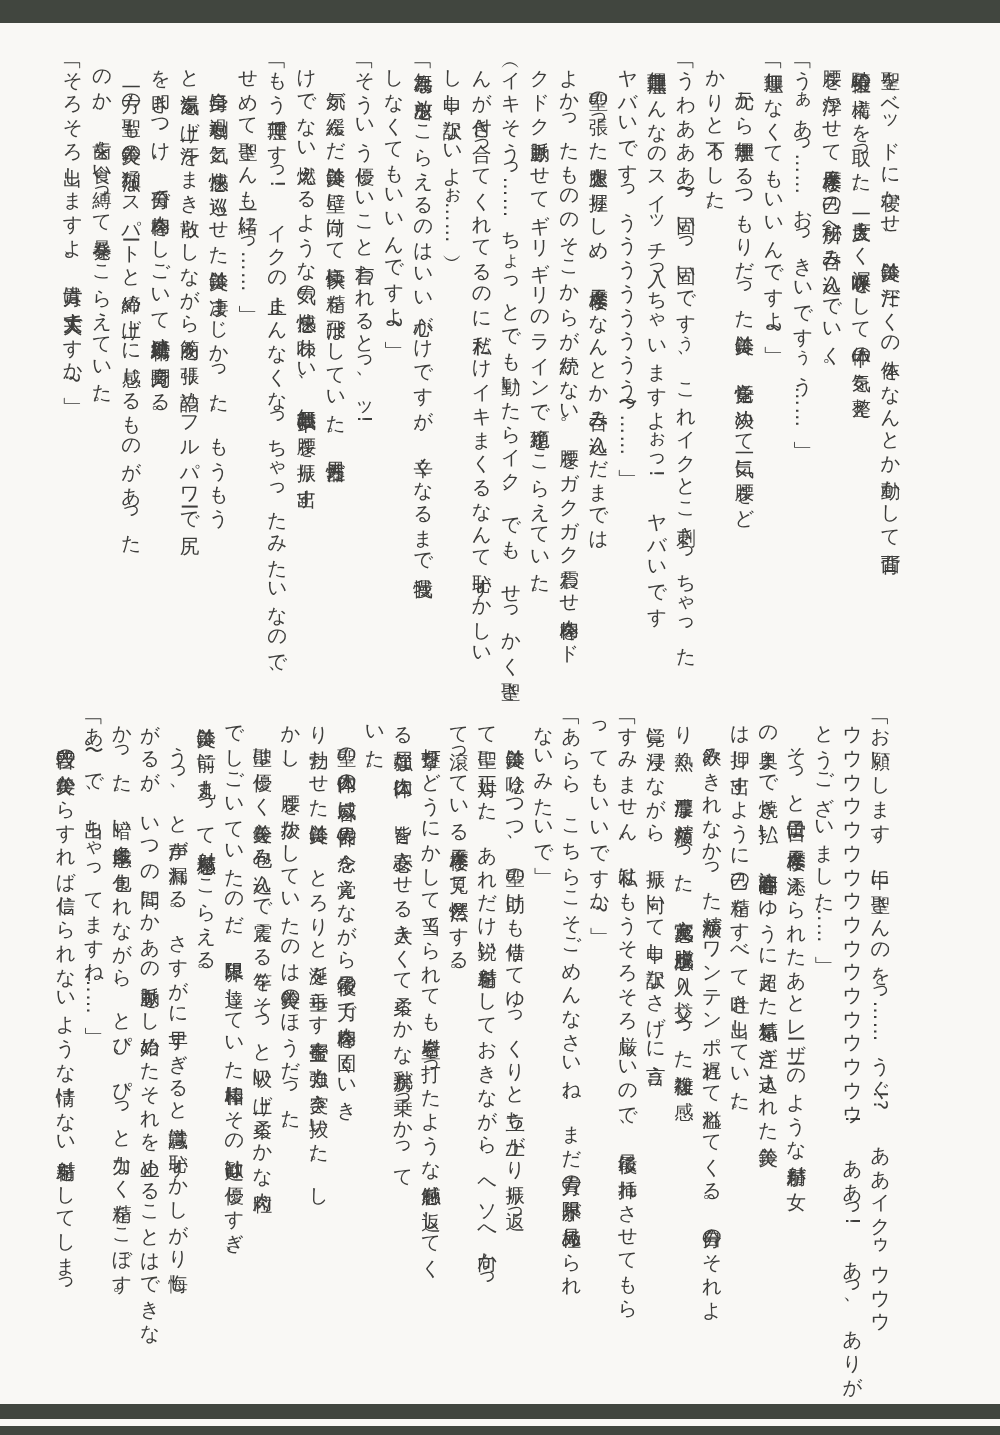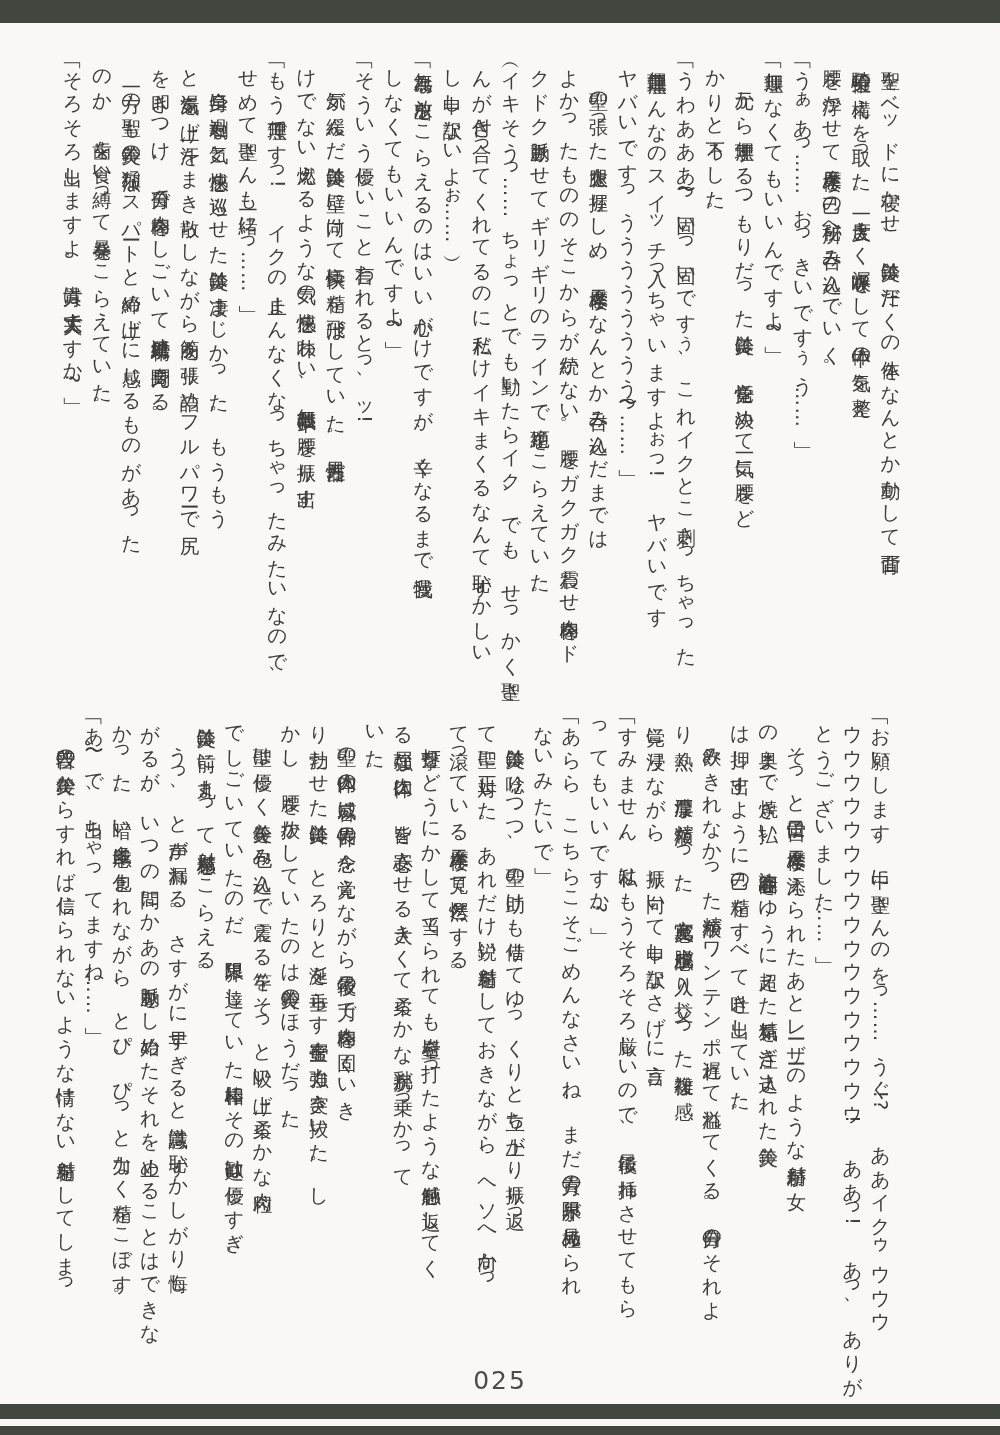--- a/index.html
+++ b/index.html
@@ -102,17 +102,16 @@
       <p class="line">　聖は優しく美鈴を包み込んで震える竿をそっと吸い上げ柔らかな肉粒</p>
       <p class="line">でしごいていたのだ。限界に達していた相棒にその歓迎は優しすぎ、</p>
       <p class="line">美鈴は前に丸まって射精感をこらえる。</p>
       <p class="line">　うっ、と声が漏れる。さすがに早すぎると意識は恥ずかしがり悔し</p>
       <p class="line">がるが、いつの間にかあの脈動をし始めたそれを止めることはできな</p>
       <p class="line">かった。暗い多幸感に包まれながら、とぴ、ぴっと力なく精をこぼす。</p>
       <p class="line">「あ〜、で、出ちゃってますね……」</p>
       <p class="line">　普段の美鈴からすれば信じられないような情けない射精をしてしまっ</p>
     </div>
 
-  <div class="page-number">025</div>
 
   <div class="bar bar-bot-1" style="background: rgb(65, 70, 63);"></div>
   <div class="bar bar-bot-2" style="background: rgb(65, 70, 63);"></div>
 </div>
 
 </body></html>

